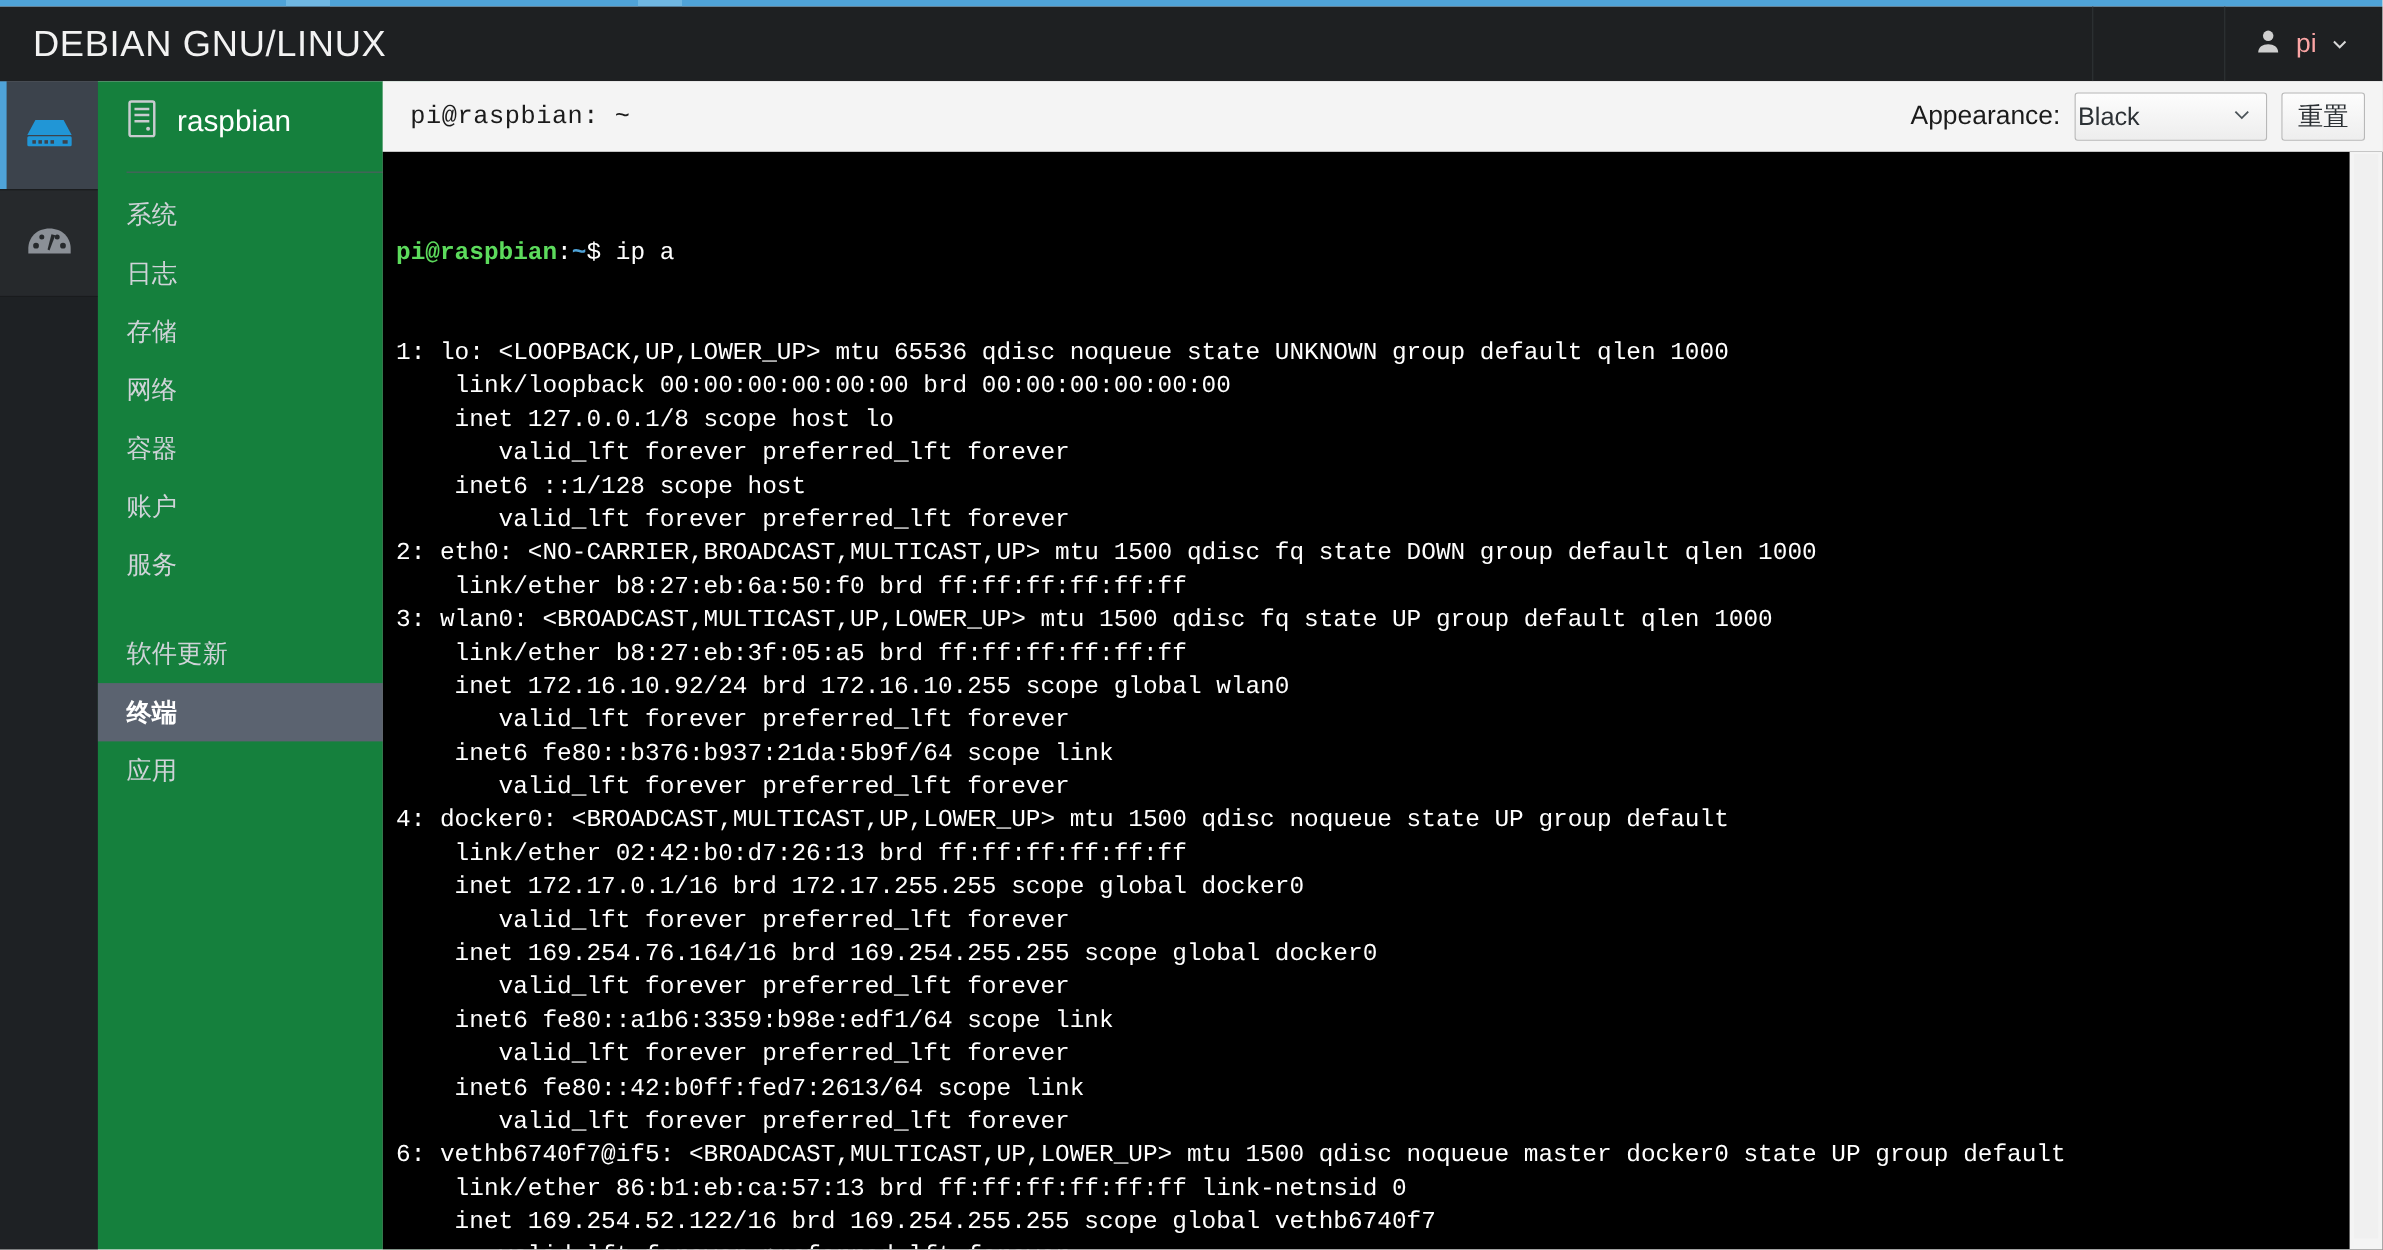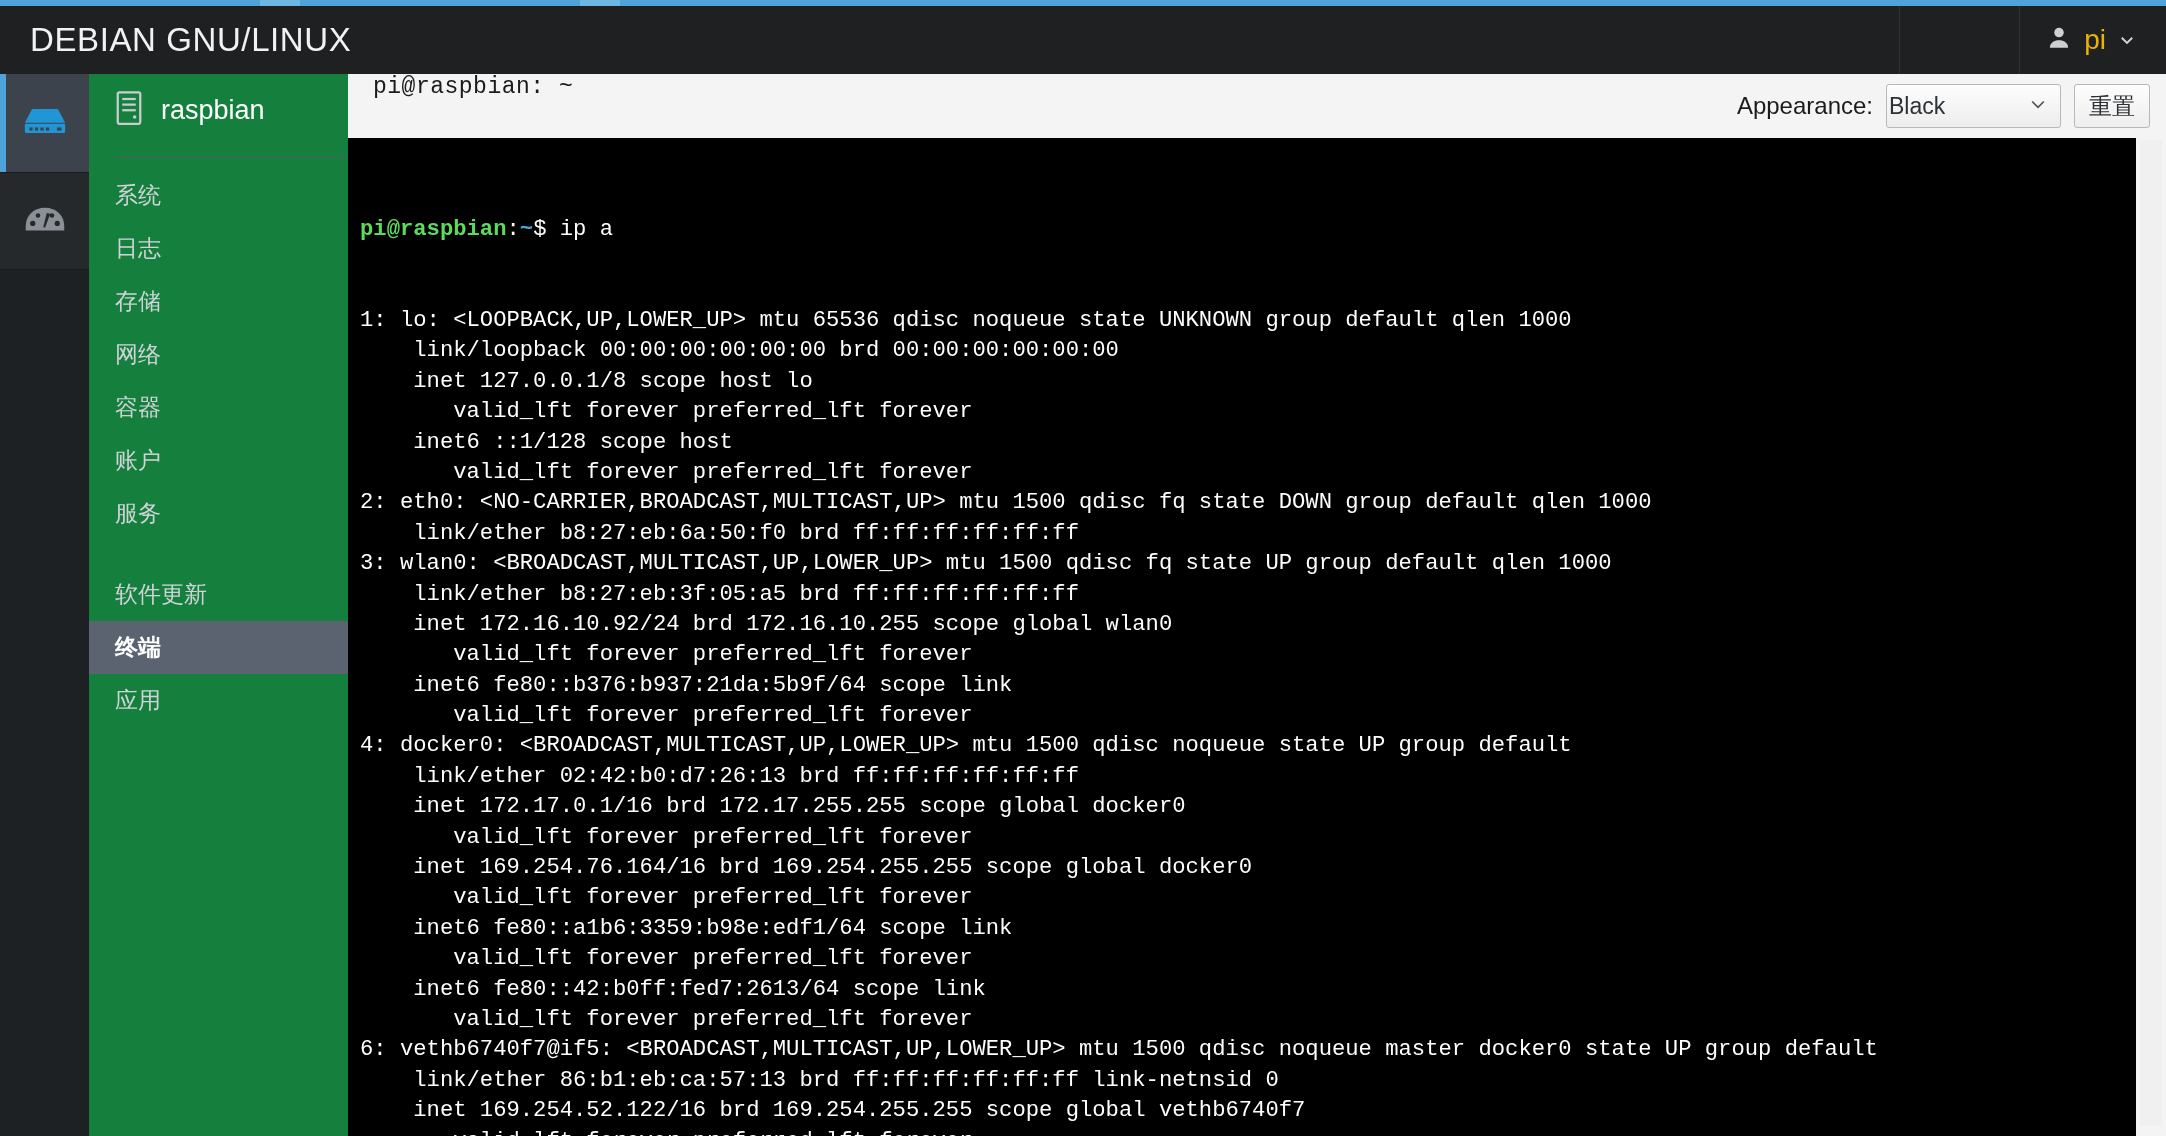--- a/index.html
+++ b/index.html
@@ -35,21 +35,21 @@
     display: flex; align-items: center;
   }
   .masthead-spacer {
     height: 68px; width: 120px; border-left: 1px solid #303336;
   }
   .user-menu {
     height: 68px; display: flex; align-items: center; gap: 12px;
     padding: 0 30px 0 26px; border-left: 1px solid #303336;
     cursor: pointer;
   }
-  .user-menu .uname { color: #eab308; font-size: 28px; }
+  .user-menu .uname { color: #fca5a5; font-size: 24px; }
   .user-icon { display: block; }
   .caret { width: 18px; height: 18px; display: block; }
 
   
   .rail {
     position: absolute; left: 0; top: 74px; width: 89px; height: 1062px;
     background: #272c31;
   }
   .rail-tile {
     position: relative; width: 89px; height: 98px;
@@ -84,21 +84,21 @@
   .nav-item.selected { background: #5b6370; color: #ffffff; font-weight: bold; }
   .nav-gap { height: 16px; }
 
   
   .content {
     position: absolute; left: 348px; top: 74px;
     width: 1818px; height: 1062px; background: #f4f4f4;
   }
   .term-header {
     position: relative; height: 64px; width: 1818px;
-    background: #f4f4f4; display: flex; 
+    background: #f4f4f4; display: flex; align-items: center;
   }
   .term-title {
     font-family: "Liberation Mono", monospace;
     font-size: 23px; color: #1b1b1b; padding-left: 25px; letter-spacing: 0.5px;
   }
   .appearance-wrap {
     position: absolute; right: 16px; top: 10px;
     display: flex; align-items: center; gap: 13px;
   }
   .appearance-label { font-size: 24px; color: #1b1b1b; }

